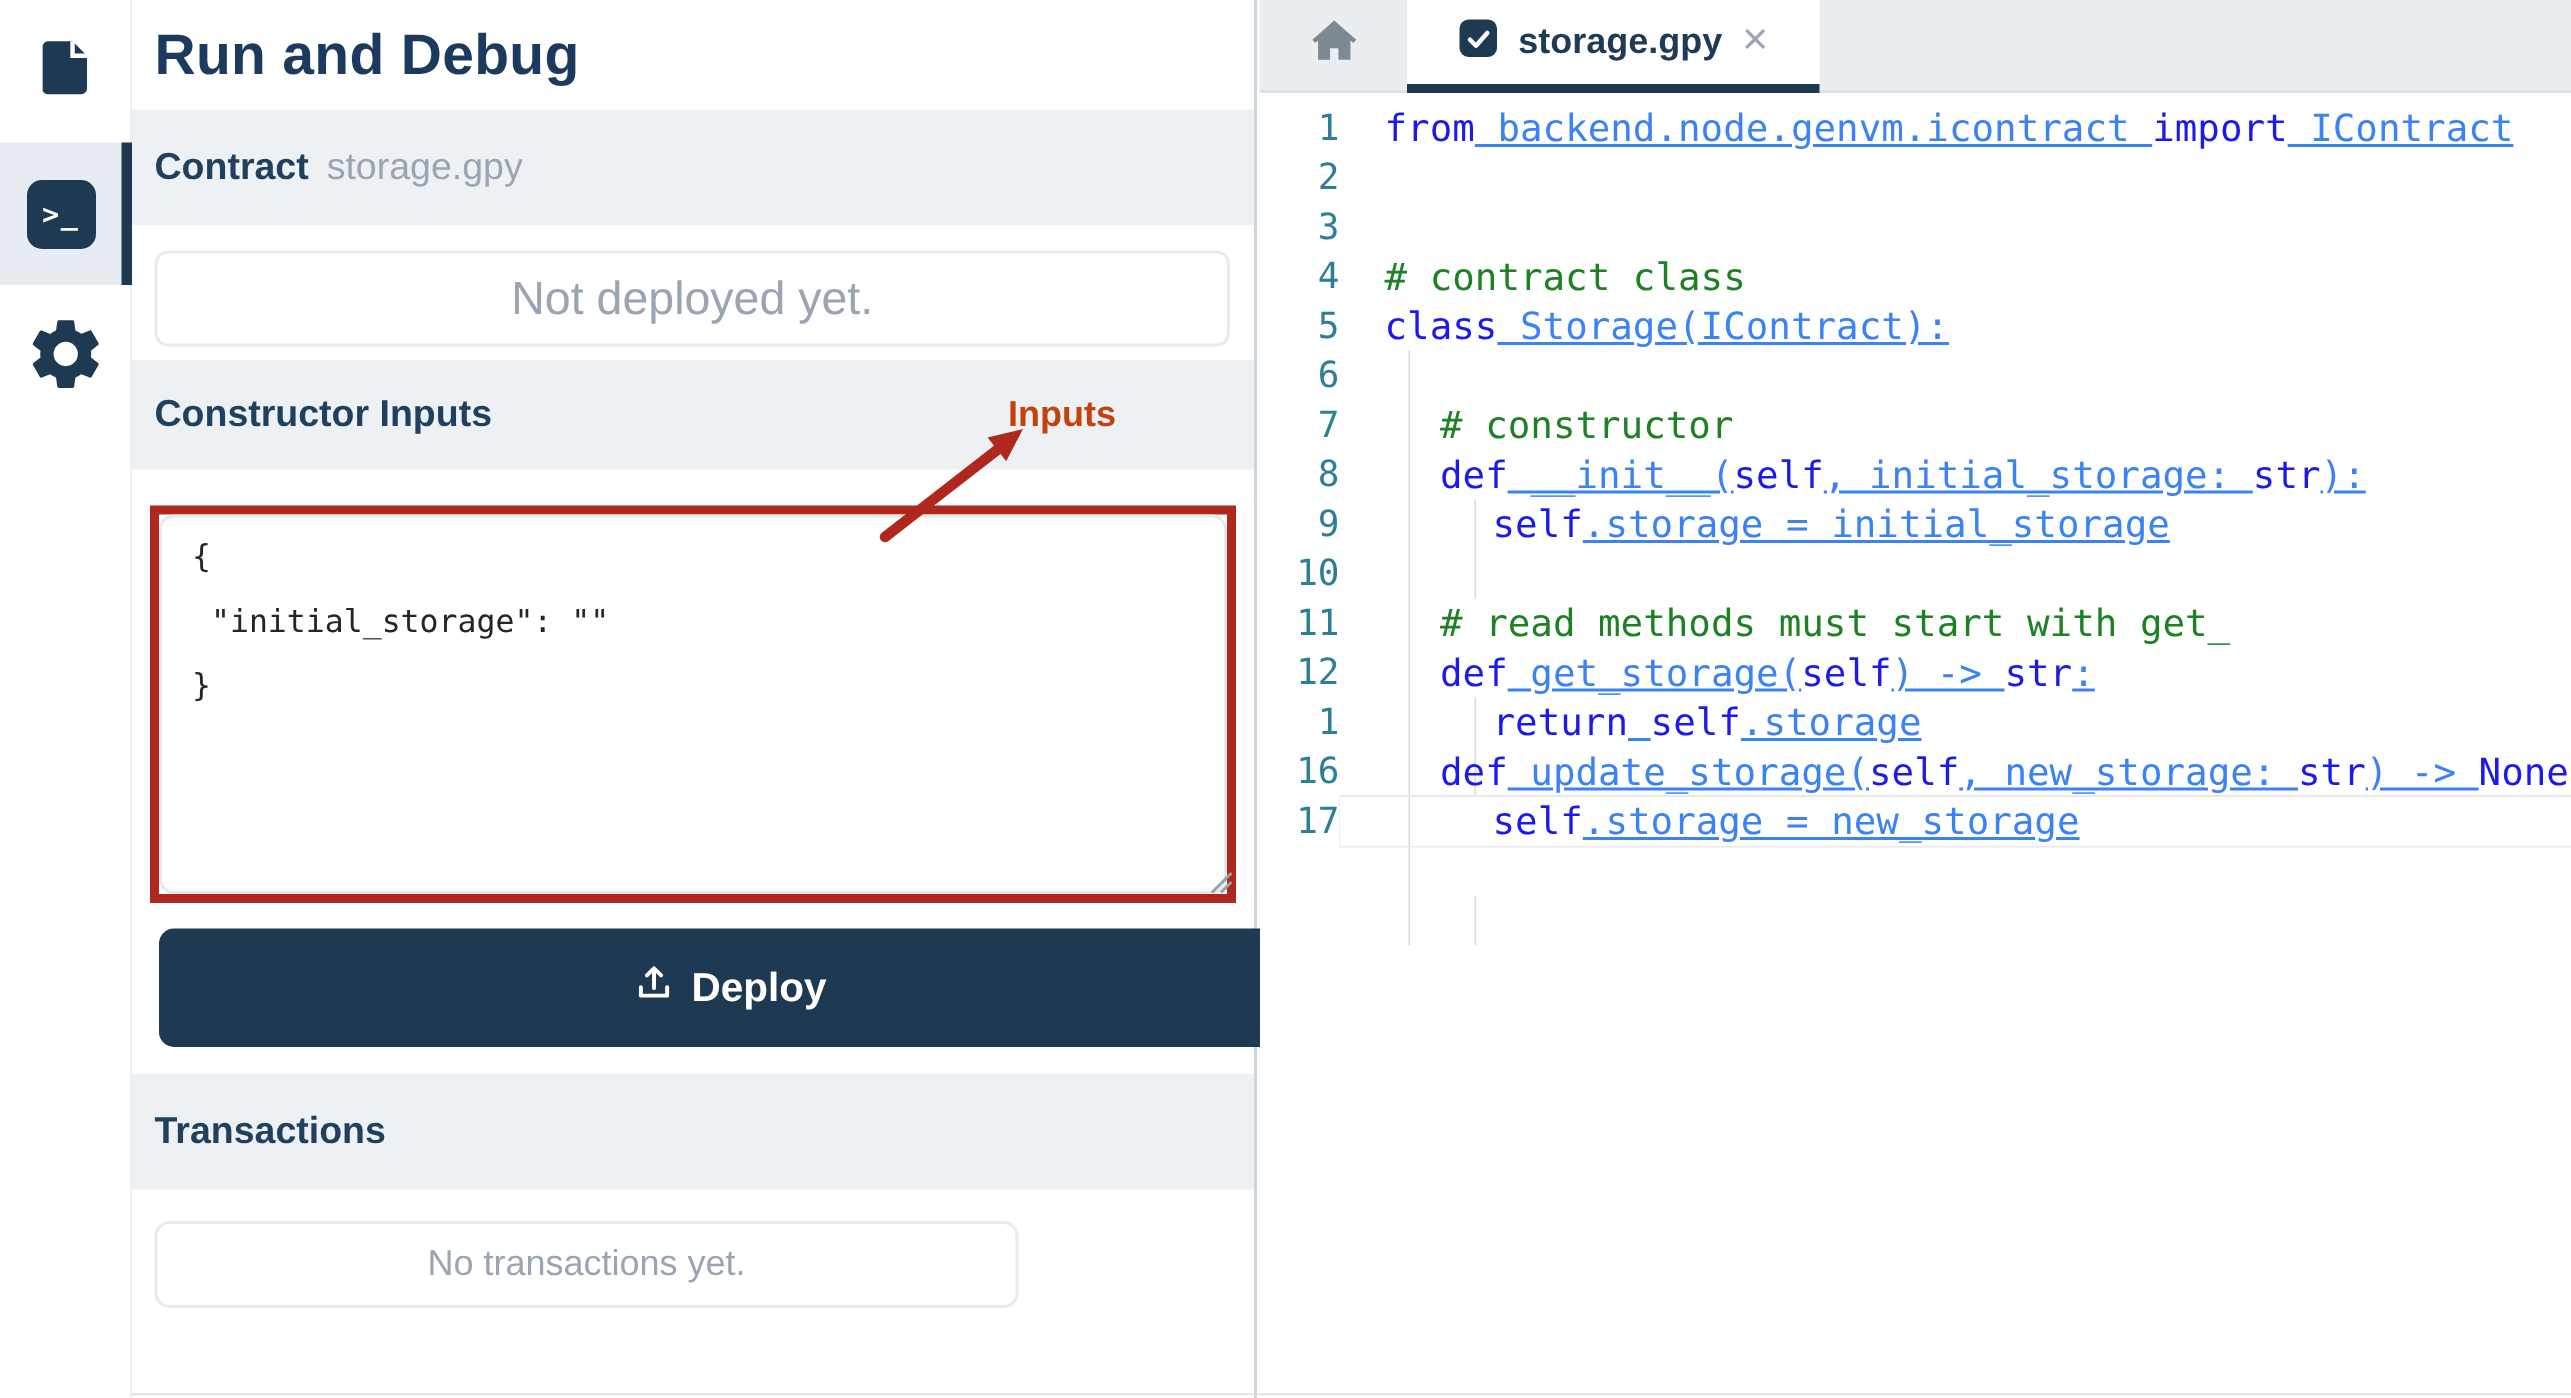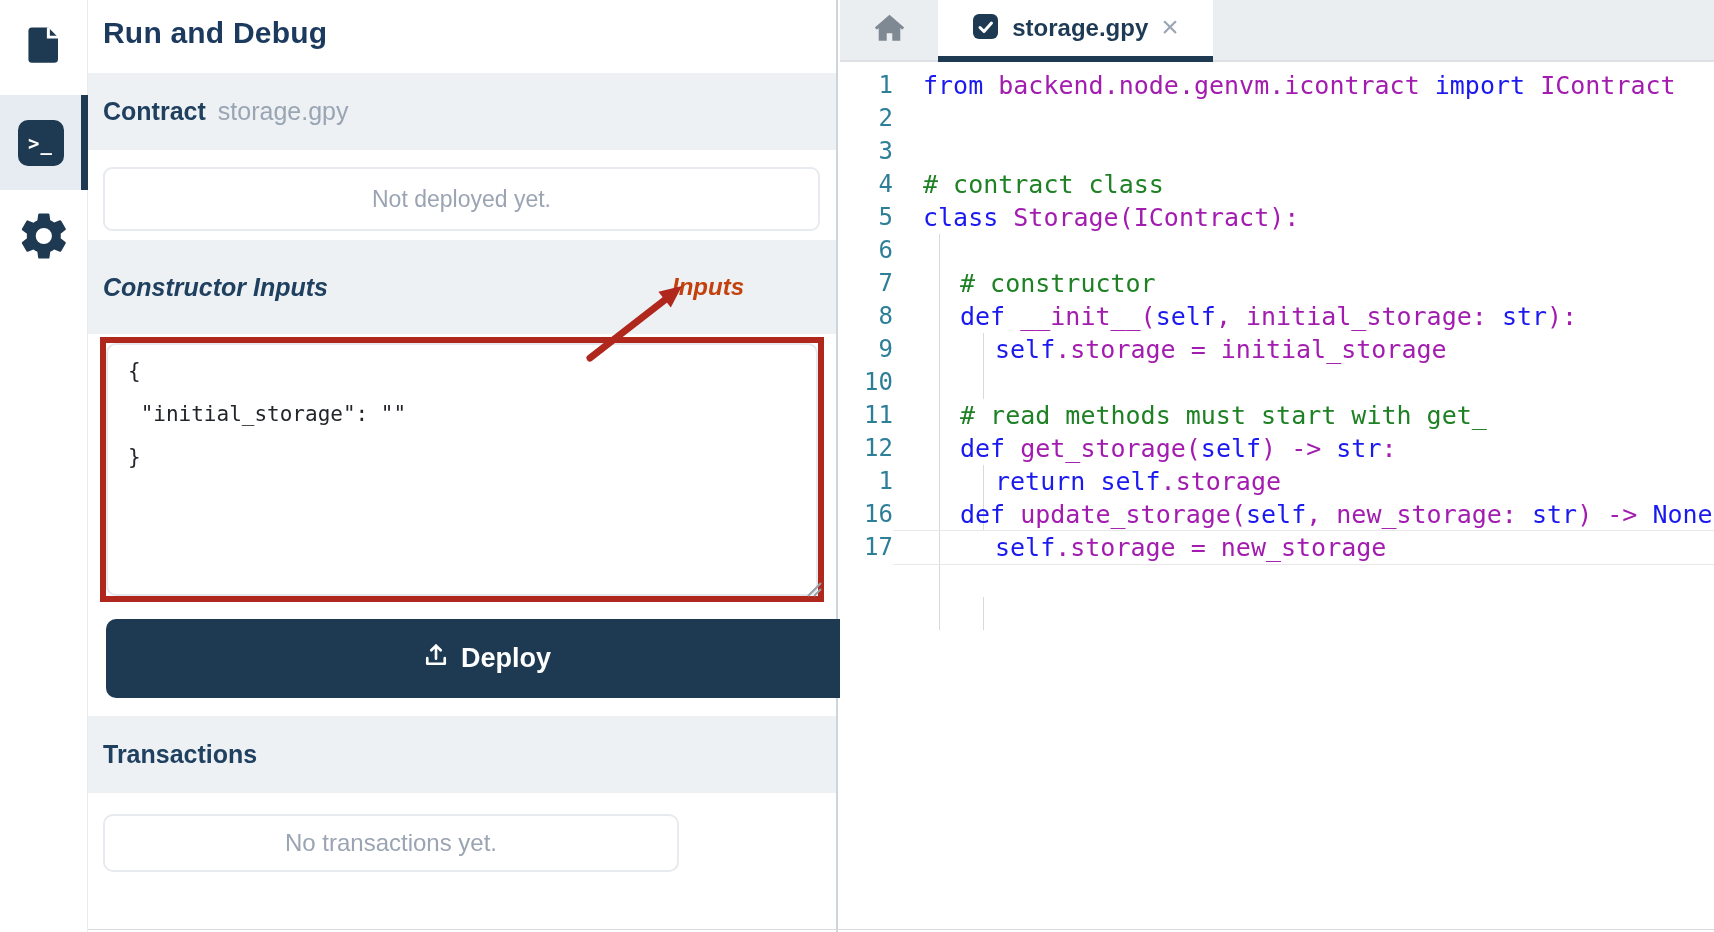--- a/index.html
+++ b/index.html
@@ -14,34 +14,34 @@
   .icon-item.files{top:18px;height:58px;}
   .icon-item.term{top:95px;height:95px;background:#e7ecf3;border-right:7px solid #1e3a52;}
   .icon-item.gear{top:203px;height:70px;}
   .term-sq{width:46px;height:46px;background:#1e3a52;border-radius:10px;
            display:flex;align-items:center;justify-content:center;}
   .term-glyph{color:#fff;font:700 19px "DejaVu Sans Mono",monospace;letter-spacing:1px;}
 
   
   .panel{position:absolute;left:88px;top:0;width:748px;height:100%;background:#fff;
          border-right:2px solid #ccd4dc;}
-  .panel-title{position:absolute;left:15px;top:16px;font-size:30px;font-weight:600;
+  .panel-title{position:absolute;left:15px;top:16px;font-size:38px;font-weight:600;
                color:#1c3a5e;letter-spacing:.2px;}
   .band{position:absolute;left:0;width:100%;background:#eef1f4;display:flex;
         align-items:center;padding:0 15px;box-sizing:border-box;}
   .band.contract{top:73px;height:77px;}
-  .band.constructor{top:240px;height:94px;font-style:italic;}
+  .band.constructor{top:240px;height:73px;}
   .band.transactions{top:716px;height:77px;}
   .band-title{font-size:25px;font-weight:600;color:#20405f;}
   .band-sub{font-size:25px;color:#9aa5b4;margin-left:12px;font-weight:400;}
   .inputs-label{position:absolute;right:92px;top:0;height:100%;display:flex;
                 align-items:center;font-size:24px;font-weight:700;color:#c2410c;cursor:pointer;}
   .status-box{position:absolute;left:15px;top:167px;width:717px;height:64px;background:#fff;
               border:2px solid #e7eaee;border-radius:9px;box-sizing:border-box;display:flex;
-              align-items:center;justify-content:center;font-size:23px;color:#9aa4b3;}
+              align-items:center;justify-content:center;font-size:31px;color:#9aa4b3;}
   .red-box{position:absolute;left:12px;top:337px;width:724px;height:265px;background:#fff;
            border:6px solid #b0271d;box-sizing:border-box;}
   .inner-border{position:absolute;inset:0;border:2px solid #e5e8ec;border-radius:10px;
                 pointer-events:none;}
   .json-input{position:absolute;inset:0;width:100%;height:100%;border:none;outline:none;
               resize:none;background:transparent;color:#22262b;box-sizing:border-box;
               font:21px/43px "DejaVu Sans Mono",monospace;padding:7px 0 0 22px;
               overflow:hidden;white-space:pre;}
   .resize-handle{position:absolute;right:-4px;bottom:-5px;}
   .deploy-btn{position:absolute;left:18px;top:619px;width:760px;height:79px;background:#1e3a52;
@@ -70,21 +70,21 @@
              overflow:hidden;}
   .guide{position:absolute;width:1px;background:#d9d9d9;z-index:0;}
   .code-line{position:relative;z-index:1;display:flex;height:33px;line-height:33px;
              white-space:pre;}
   .ln{width:53px;text-align:right;font:24px/33px "DejaVu Sans Mono",monospace;
       color:#2d7f98;flex:none;}
   .ct{flex:1;padding-left:30px;font:25px/33px "DejaVu Sans Mono",monospace;color:#1e2327;}
   .code-line.active .ct{box-shadow:0 -1px 0 #e8e8e8,0 1px 0 #e8e8e8;}
   .tk-kw{color:#1b1aee;}
   .tk-cm{color:#1e8124;}
-  .tk-pl{color:#a21caf;}
+  .tk-pl{color:#3b82f6;text-decoration:underline;}
   .tk-in1{display:inline-block;width:37px;}
   .tk-in2{display:inline-block;width:72px;}
   .bottom-line{position:absolute;left:88px;right:0;top:929px;height:1px;background:#d9dde2;}
 </style>
 </head>
 <body>
 
 <div class="app">
 
   <div class="iconbar">

